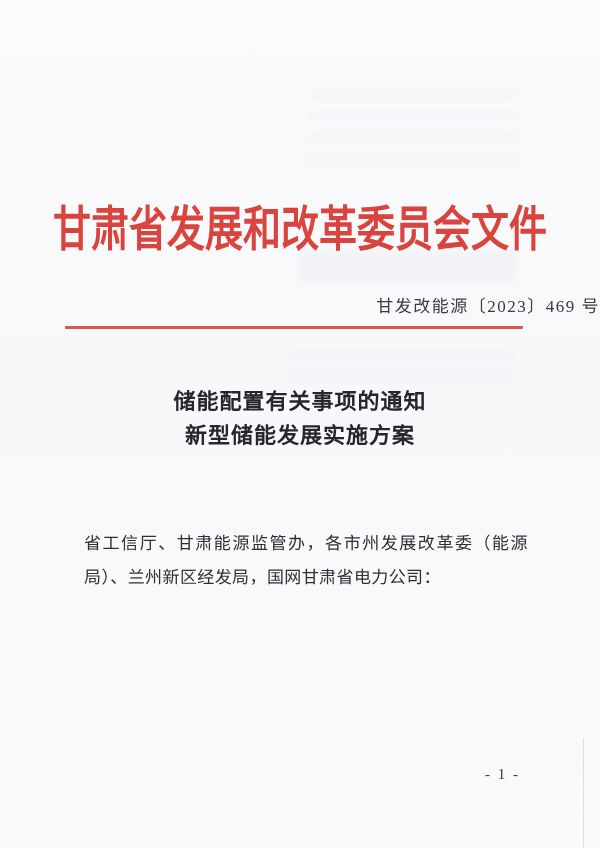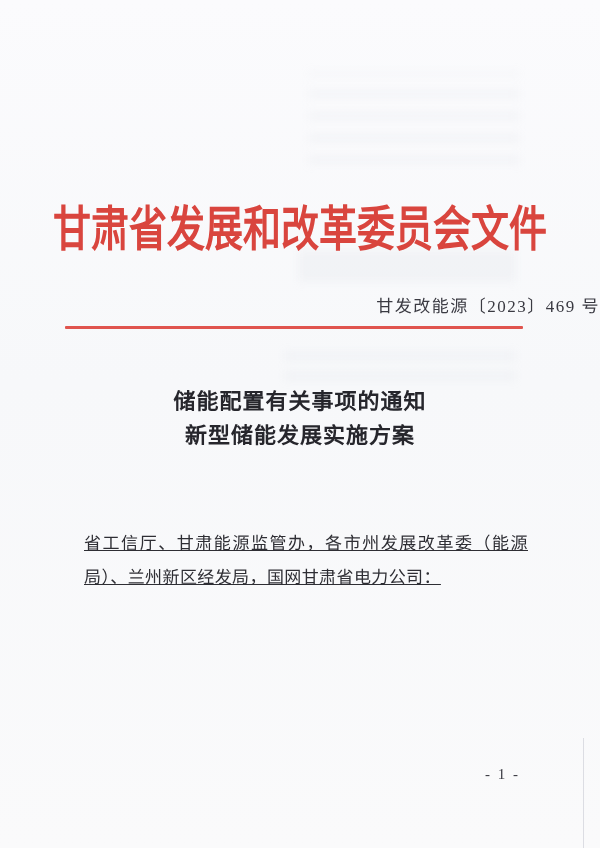--- a/index.html
+++ b/index.html
@@ -80,21 +80,21 @@
   .doc-body {
     position: absolute;
     top: 527px; left: 84px;
     width: 444px;
     font-size: 17px;
     line-height: 33.5px;
     text-align: justify;
     letter-spacing: 0.4px;
     color: var(--ink, #2e2e34);
   }
-  .doc-body p { margin: 0; text-decoration: underline; }
+  .doc-body p { margin: 0; }
   .doc-body p.indent { text-indent: 2em; }
   .page-number {
     position: absolute;
     top: 766px; right: 80px;
     font-size: 15px;
     letter-spacing: 2px;
     color: #3a3a42;
   }
 </style>
 </head>

